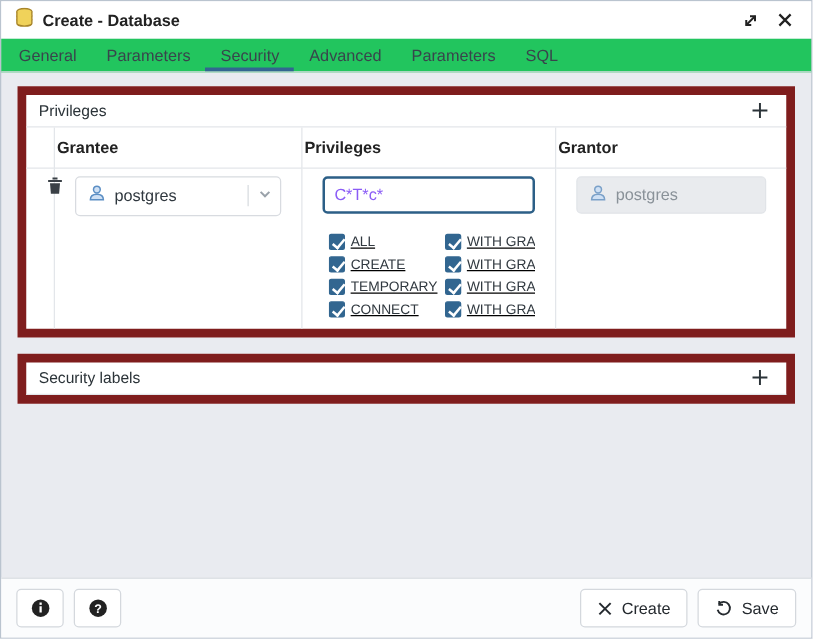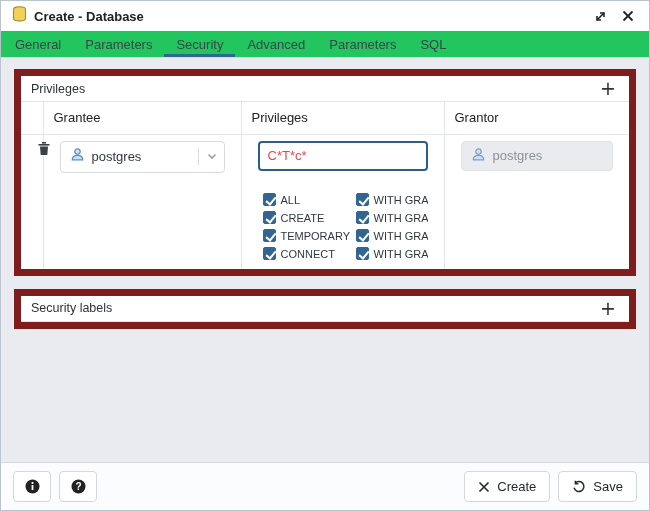--- a/index.html
+++ b/index.html
@@ -49,44 +49,44 @@
   }
   .panel-header .spacer { flex: 1; }
   .add-btn {
     font-size: 19px; line-height: 1; color: #2b3338; background: none; border: none;
     cursor: pointer; padding: 0 3px; font-family: "DejaVu Sans", sans-serif;
   }
   table.grid { width: 100%; border-collapse: collapse; table-layout: fixed; }
   .grid th, .grid td { border-right: 1px solid #e3e6ea; vertical-align: top; }
   .grid th:last-child, .grid td:last-child { border-right: none; }
   .grid thead th {
-    height: 32px; text-align: left; font-size: 13px; font-weight: normal;
-    color: #222; padding: 0 10px; vertical-align: middle;
+    height: 32px; text-align: left; font-size: 13px; font-weight: bold;
+    color: #222; padding: 0 2px; vertical-align: middle;
     border-bottom: 1px solid #e3e6ea;
   }
   .col-util { width: 22px; }
   .col-grantee { width: 198px; }
   .col-priv { width: 203px; }
   .util-cell { text-align: center; padding-top: 12px; }
   .trash-btn { background: none; border: none; cursor: pointer; padding: 0; }
   .priv-body td { height: 110px; padding: 6px 16px; }
   
   .dropdown {
     height: 32px; border: 1px solid #d8dbe0; border-radius: 4px; background: #fff;
     display: flex; align-items: center; padding: 0 6px 0 9px; gap: 7px; cursor: pointer;
   }
   .dropdown .val { flex: 1; font-size: 13px; color: #30383f; }
   .dropdown .sep { width: 1px; height: 17px; background: #d8dbe0; }
   
   .priv-input {
     width: 100%; height: 30px; border: 2px solid #2c5f87; border-radius: 4px;
-    padding: 0 8px; font-size: 13px; color: #ef4444; outline: none;
+    padding: 0 8px; font-size: 13px; color: #8b5cf6; outline: none;
     font-family: "Liberation Sans", sans-serif; background: #fff;
   }
-  .flags { margin-top: 20px; padding-left: 5px; overflow: hidden; }
+  .flags { margin-top: 14px; padding-left: 5px; overflow: hidden; text-decoration: underline; }
   .flag-row {
     display: flex; align-items: center; height: 18px; white-space: nowrap;
     overflow: hidden; font-size: 11px; color: #30383f;
   }
   .flag-main { display: flex; align-items: center; gap: 5px; width: 93px; flex: 0 0 93px; }
   .flag-grant { display: flex; align-items: center; gap: 5px; }
   .checkbox {
     width: 13px; height: 13px; flex: 0 0 13px; border: 1px solid #9aa5ad;
     border-radius: 2px; background: #fff; position: relative; cursor: pointer;
   }

